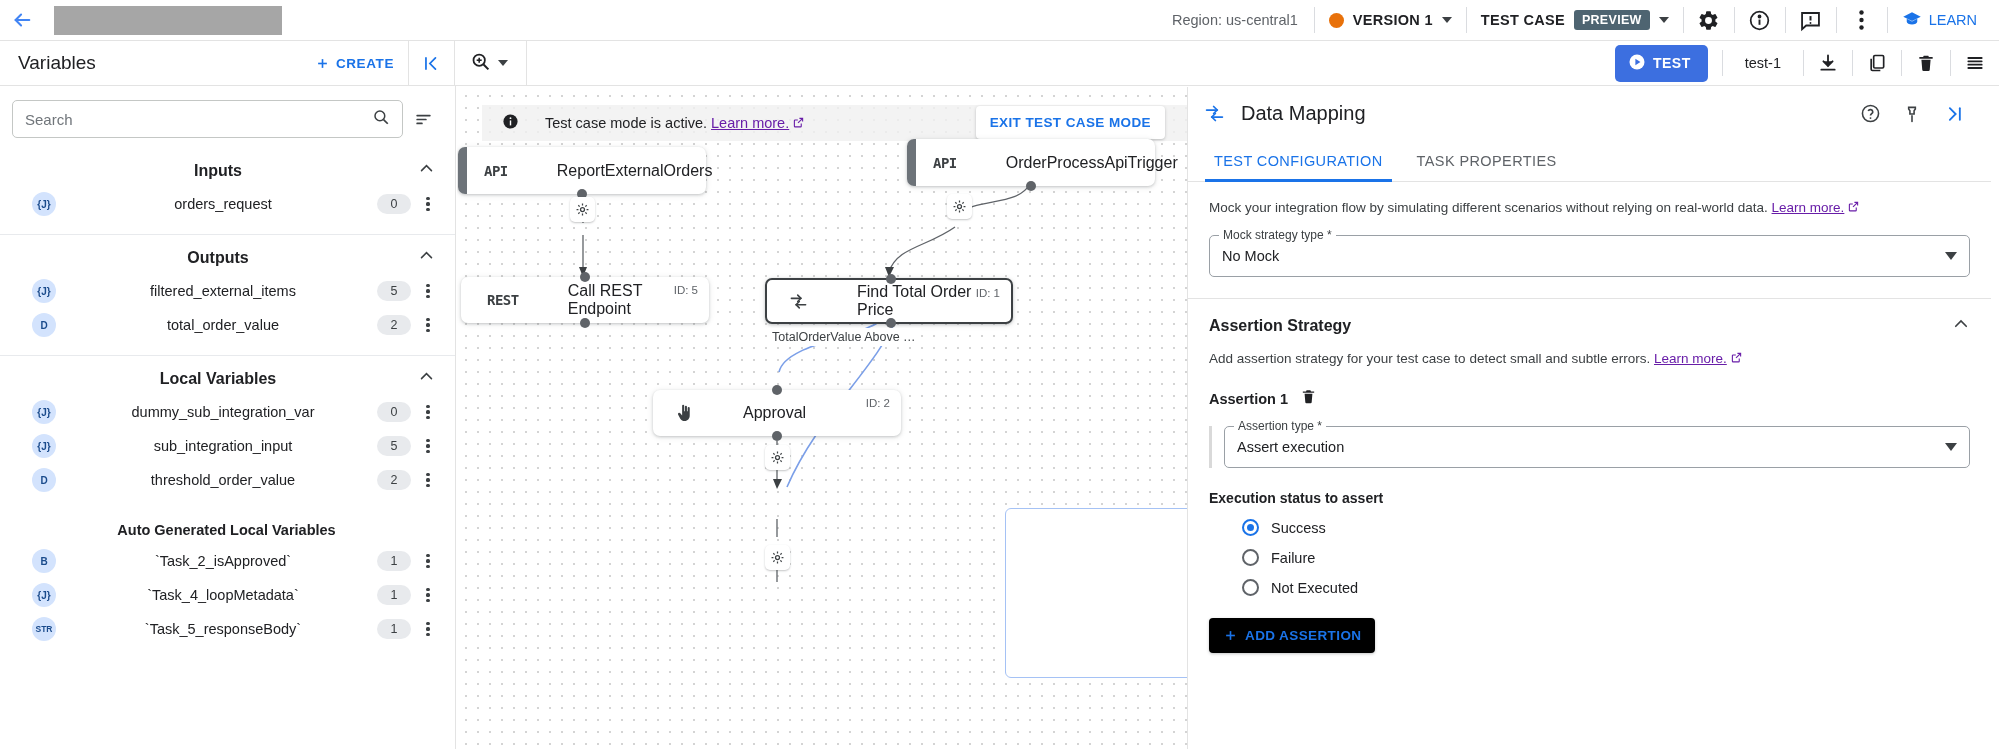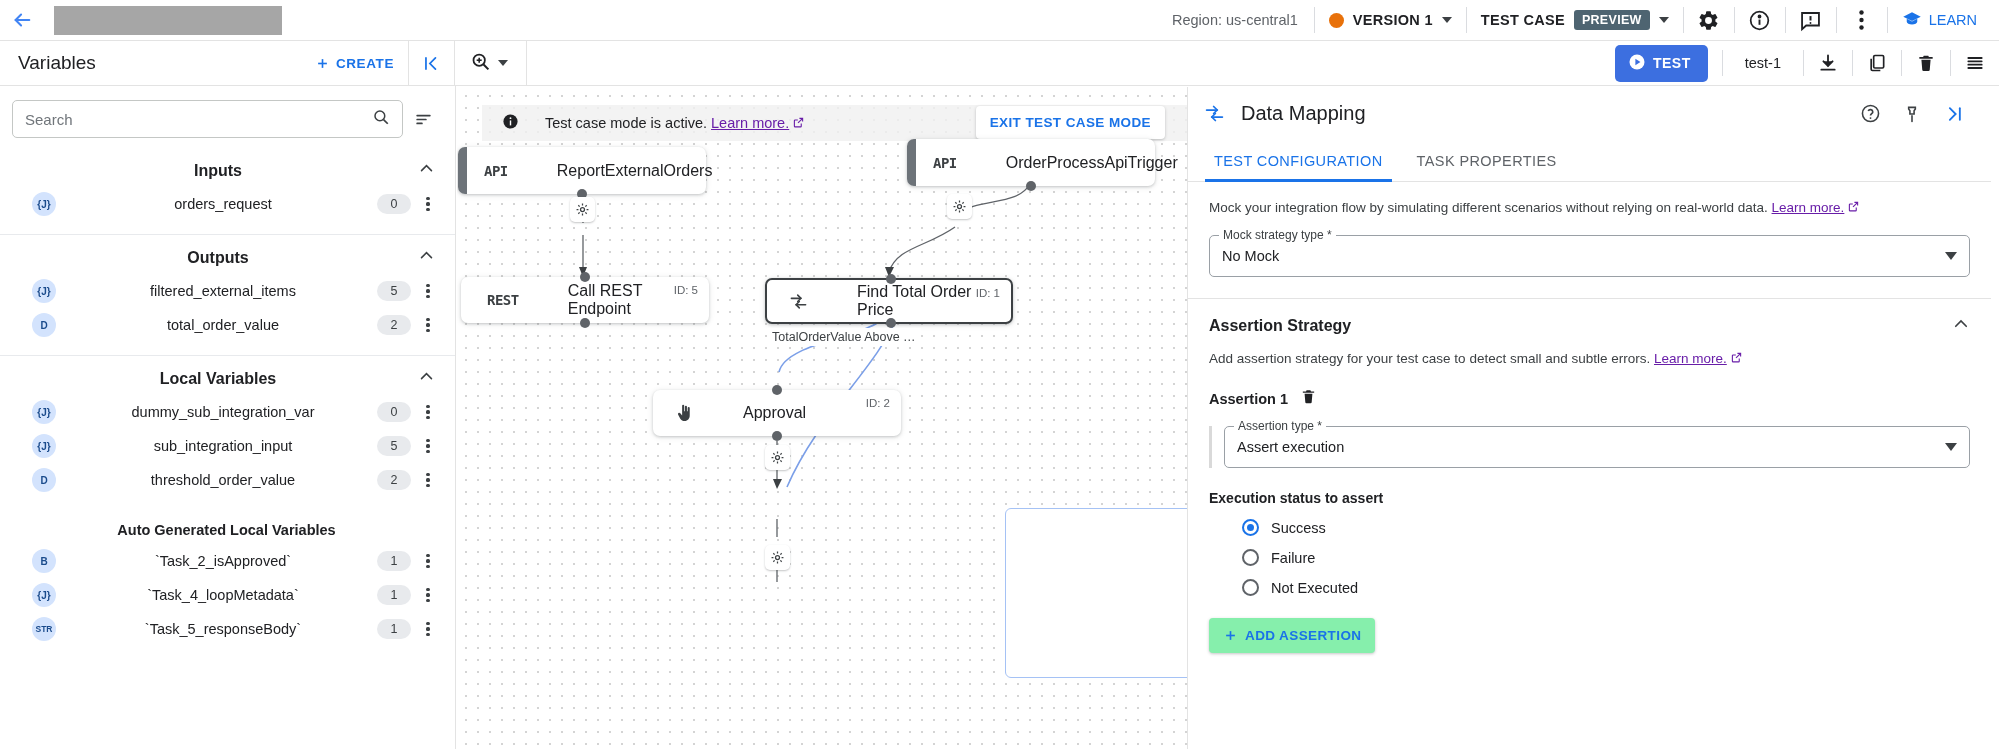--- a/index.html
+++ b/index.html
@@ -264,21 +264,21 @@
     flex-shrink: 0; position: relative;
   }
   .radio.on { border-color: #1a73e8; }
   .radio.on::after {
     content: ''; position: absolute; left: 3px; top: 3px; width: 7px; height: 7px;
     border-radius: 50%; background: #1a73e8;
   }
   .radio-label { font-size: 14.5px; color: #202124; }
   .add-assert-btn {
     display: inline-flex; align-items: center; gap: 7px; margin-top: 22px;
-    background: #86efac; border-radius: 4px; padding: 10px 14px;
+    background: #000000; border-radius: 4px; padding: 10px 14px;
     box-shadow: 0 1px 3px rgba(60,64,67,.3); color: #1a73e8;
     font-size: 13.5px; font-weight: bold; letter-spacing: .4px; cursor: pointer;
   }
 </style>
 </head>
 <body>
 
 <div class="app">
 
   <div class="topbar">

